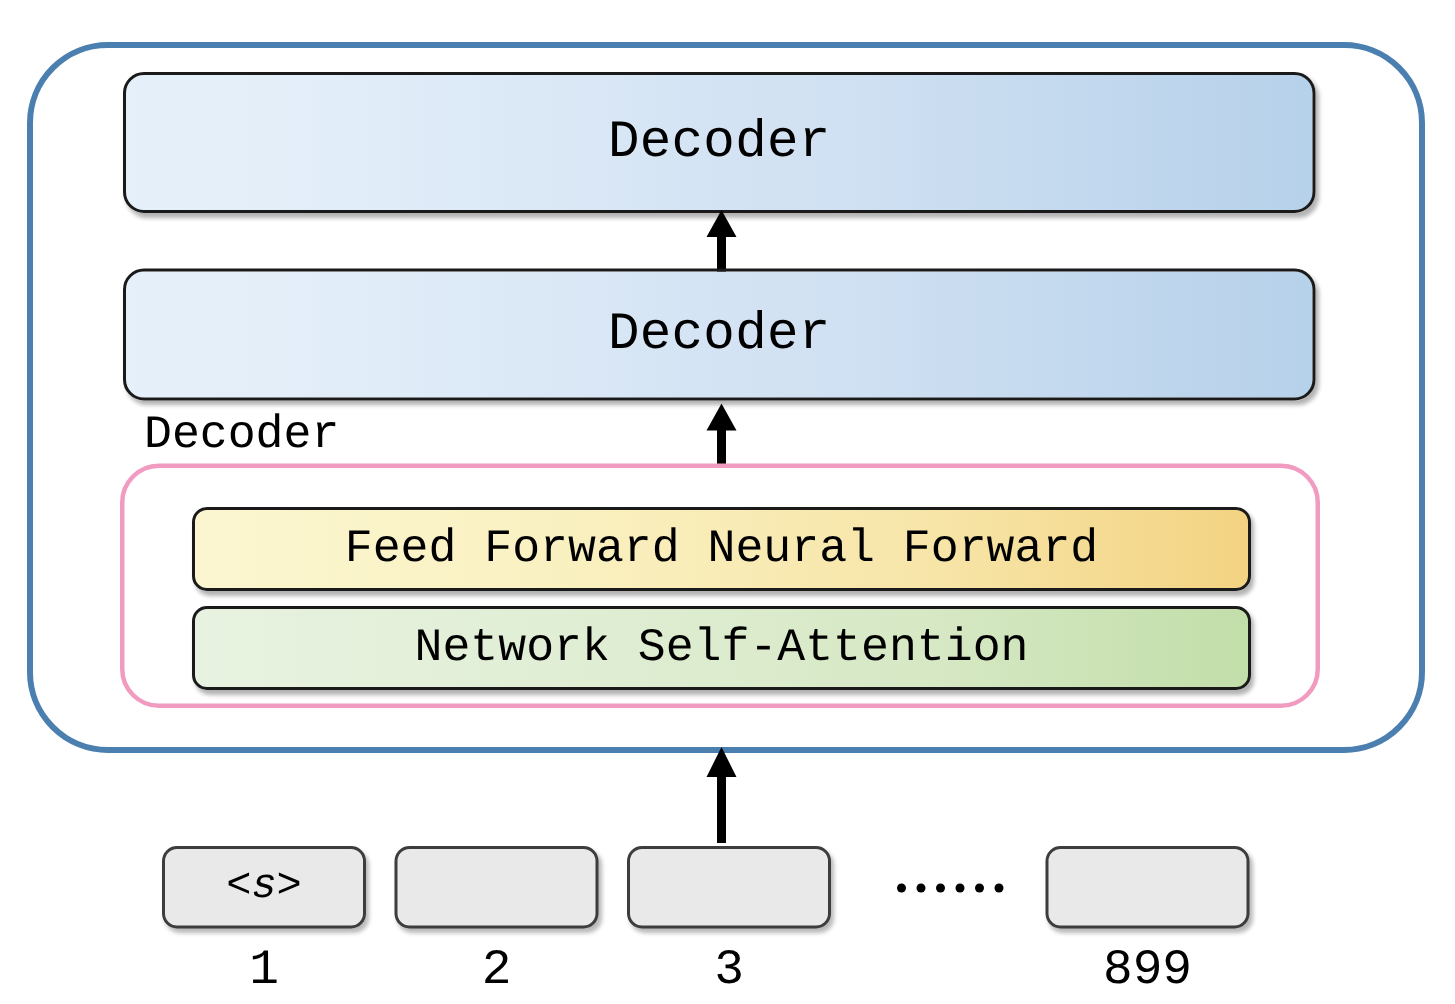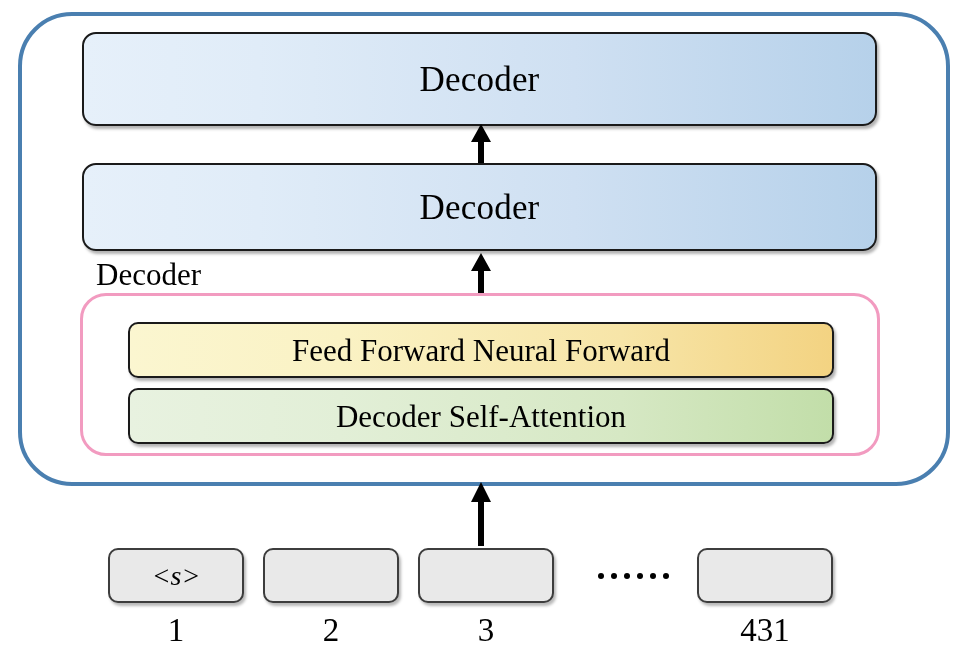--- a/index.html
+++ b/index.html
@@ -12,23 +12,24 @@
     height: 669px;
     position: relative;
     overflow: hidden;
     font-family: "Liberation Serif", "DejaVu Serif", serif;
     color: #000000;
   }
 
   #diagram-root {
     position: absolute;
     left: 0;
-    top: 0;
+    top: 16px;
     width: 970px;
     height: 552px;
+    font-family: Liberation Mono, monospace;
   }
 
   
   .outer-container {
     position: absolute;
     left: 18px;
     top: 12px;
     width: 932px;
     height: 474px;
     box-sizing: border-box;
@@ -238,21 +239,21 @@
 
   <div class="decoder-expanded-label">Decoder</div>
 
   <div class="pink-container"></div>
 
   <div class="sublayer" id="ffnn-block">
     <span class="block-label">Feed Forward Neural Forward</span>
   </div>
 
   <div class="sublayer" id="masked-attn-block">
-    <span class="block-label">Decoder Self-Attention</span>
+    <span class="block-label">Network Self-Attention</span>
   </div>
 
   <div class="arrow" id="arrow-tokens-to-decoder">
     <svg width="26" height="64" viewBox="0 0 26 64" xmlns="http://www.w3.org/2000/svg">
       <polygon points="13,0 23,20 16,20 16,64 10,64 10,20 3,20" fill="#000000"></polygon>
     </svg>
   </div>
 
   <div class="token-row">
     <div class="token-box" id="token-1">
@@ -274,16 +275,16 @@
     </div>
     <div class="token-box" id="token-512">
       <span class="token-text"></span>
     </div>
   </div>
 
   <div class="index-row">
     <div class="index-label" id="index-1">1</div>
     <div class="index-label" id="index-2">2</div>
     <div class="index-label" id="index-3">3</div>
-    <div class="index-label" id="index-512">431</div>
+    <div class="index-label" id="index-512">899</div>
   </div>
 
 </div>
 
 </body></html>

